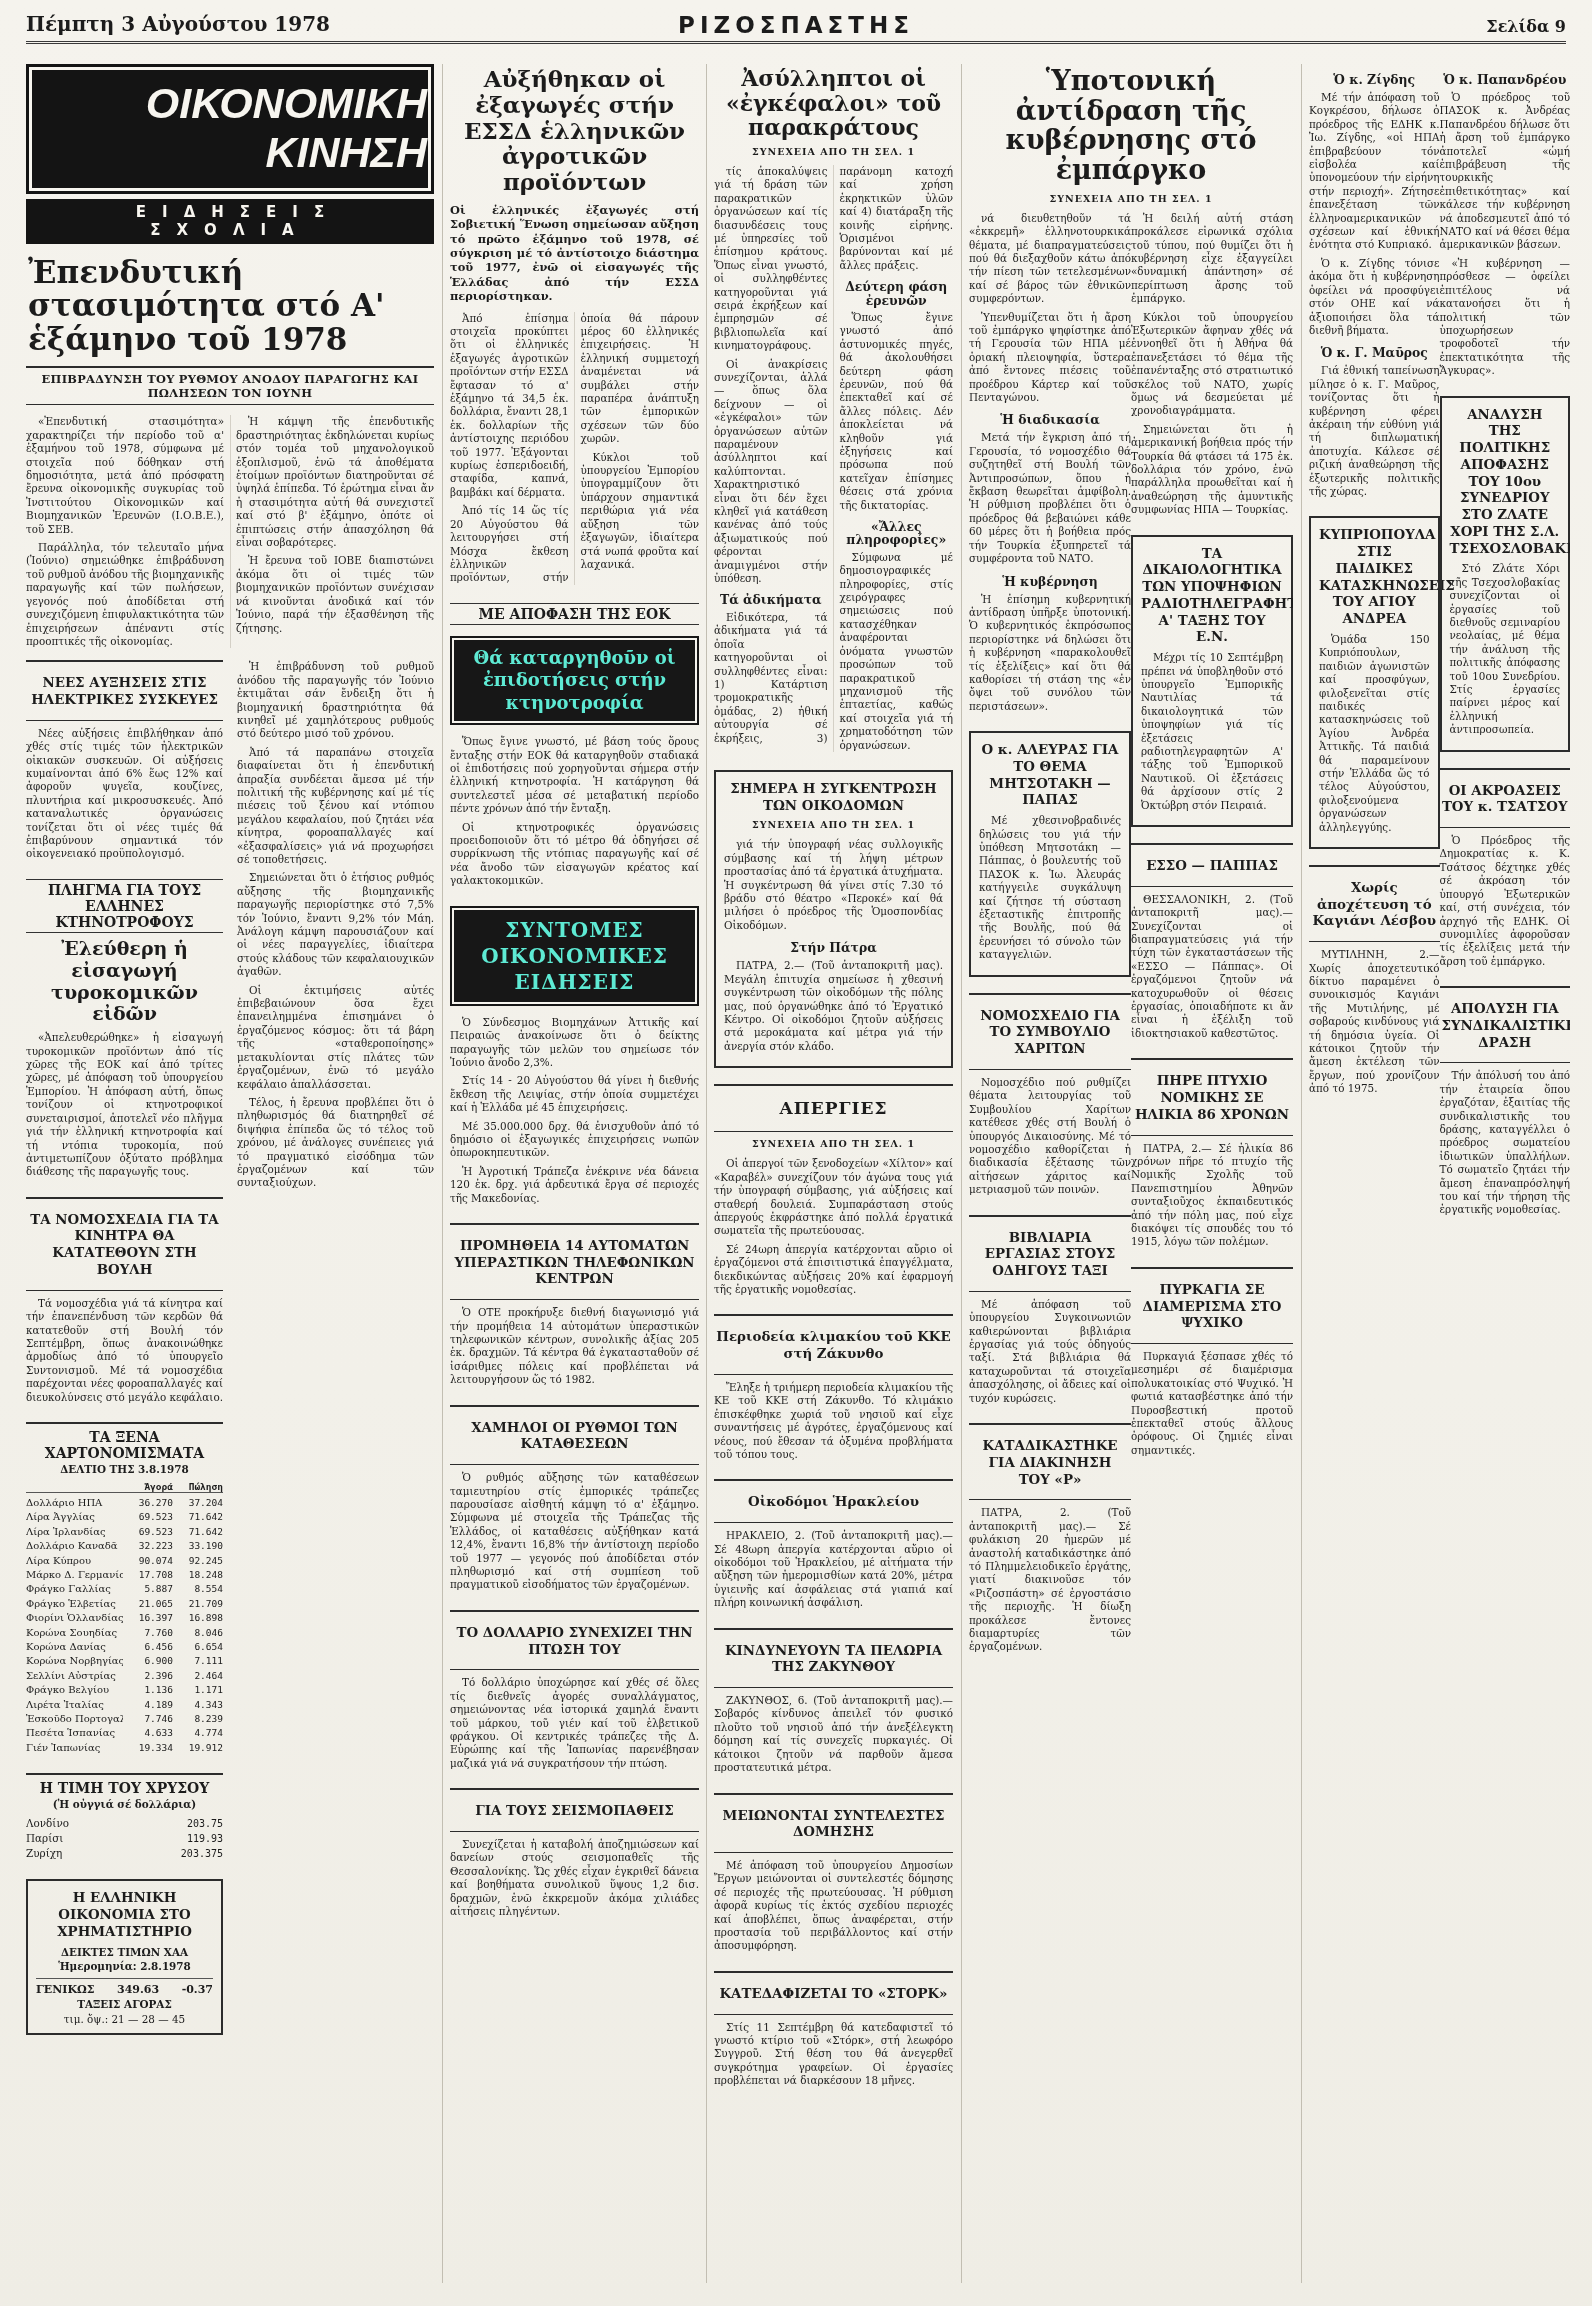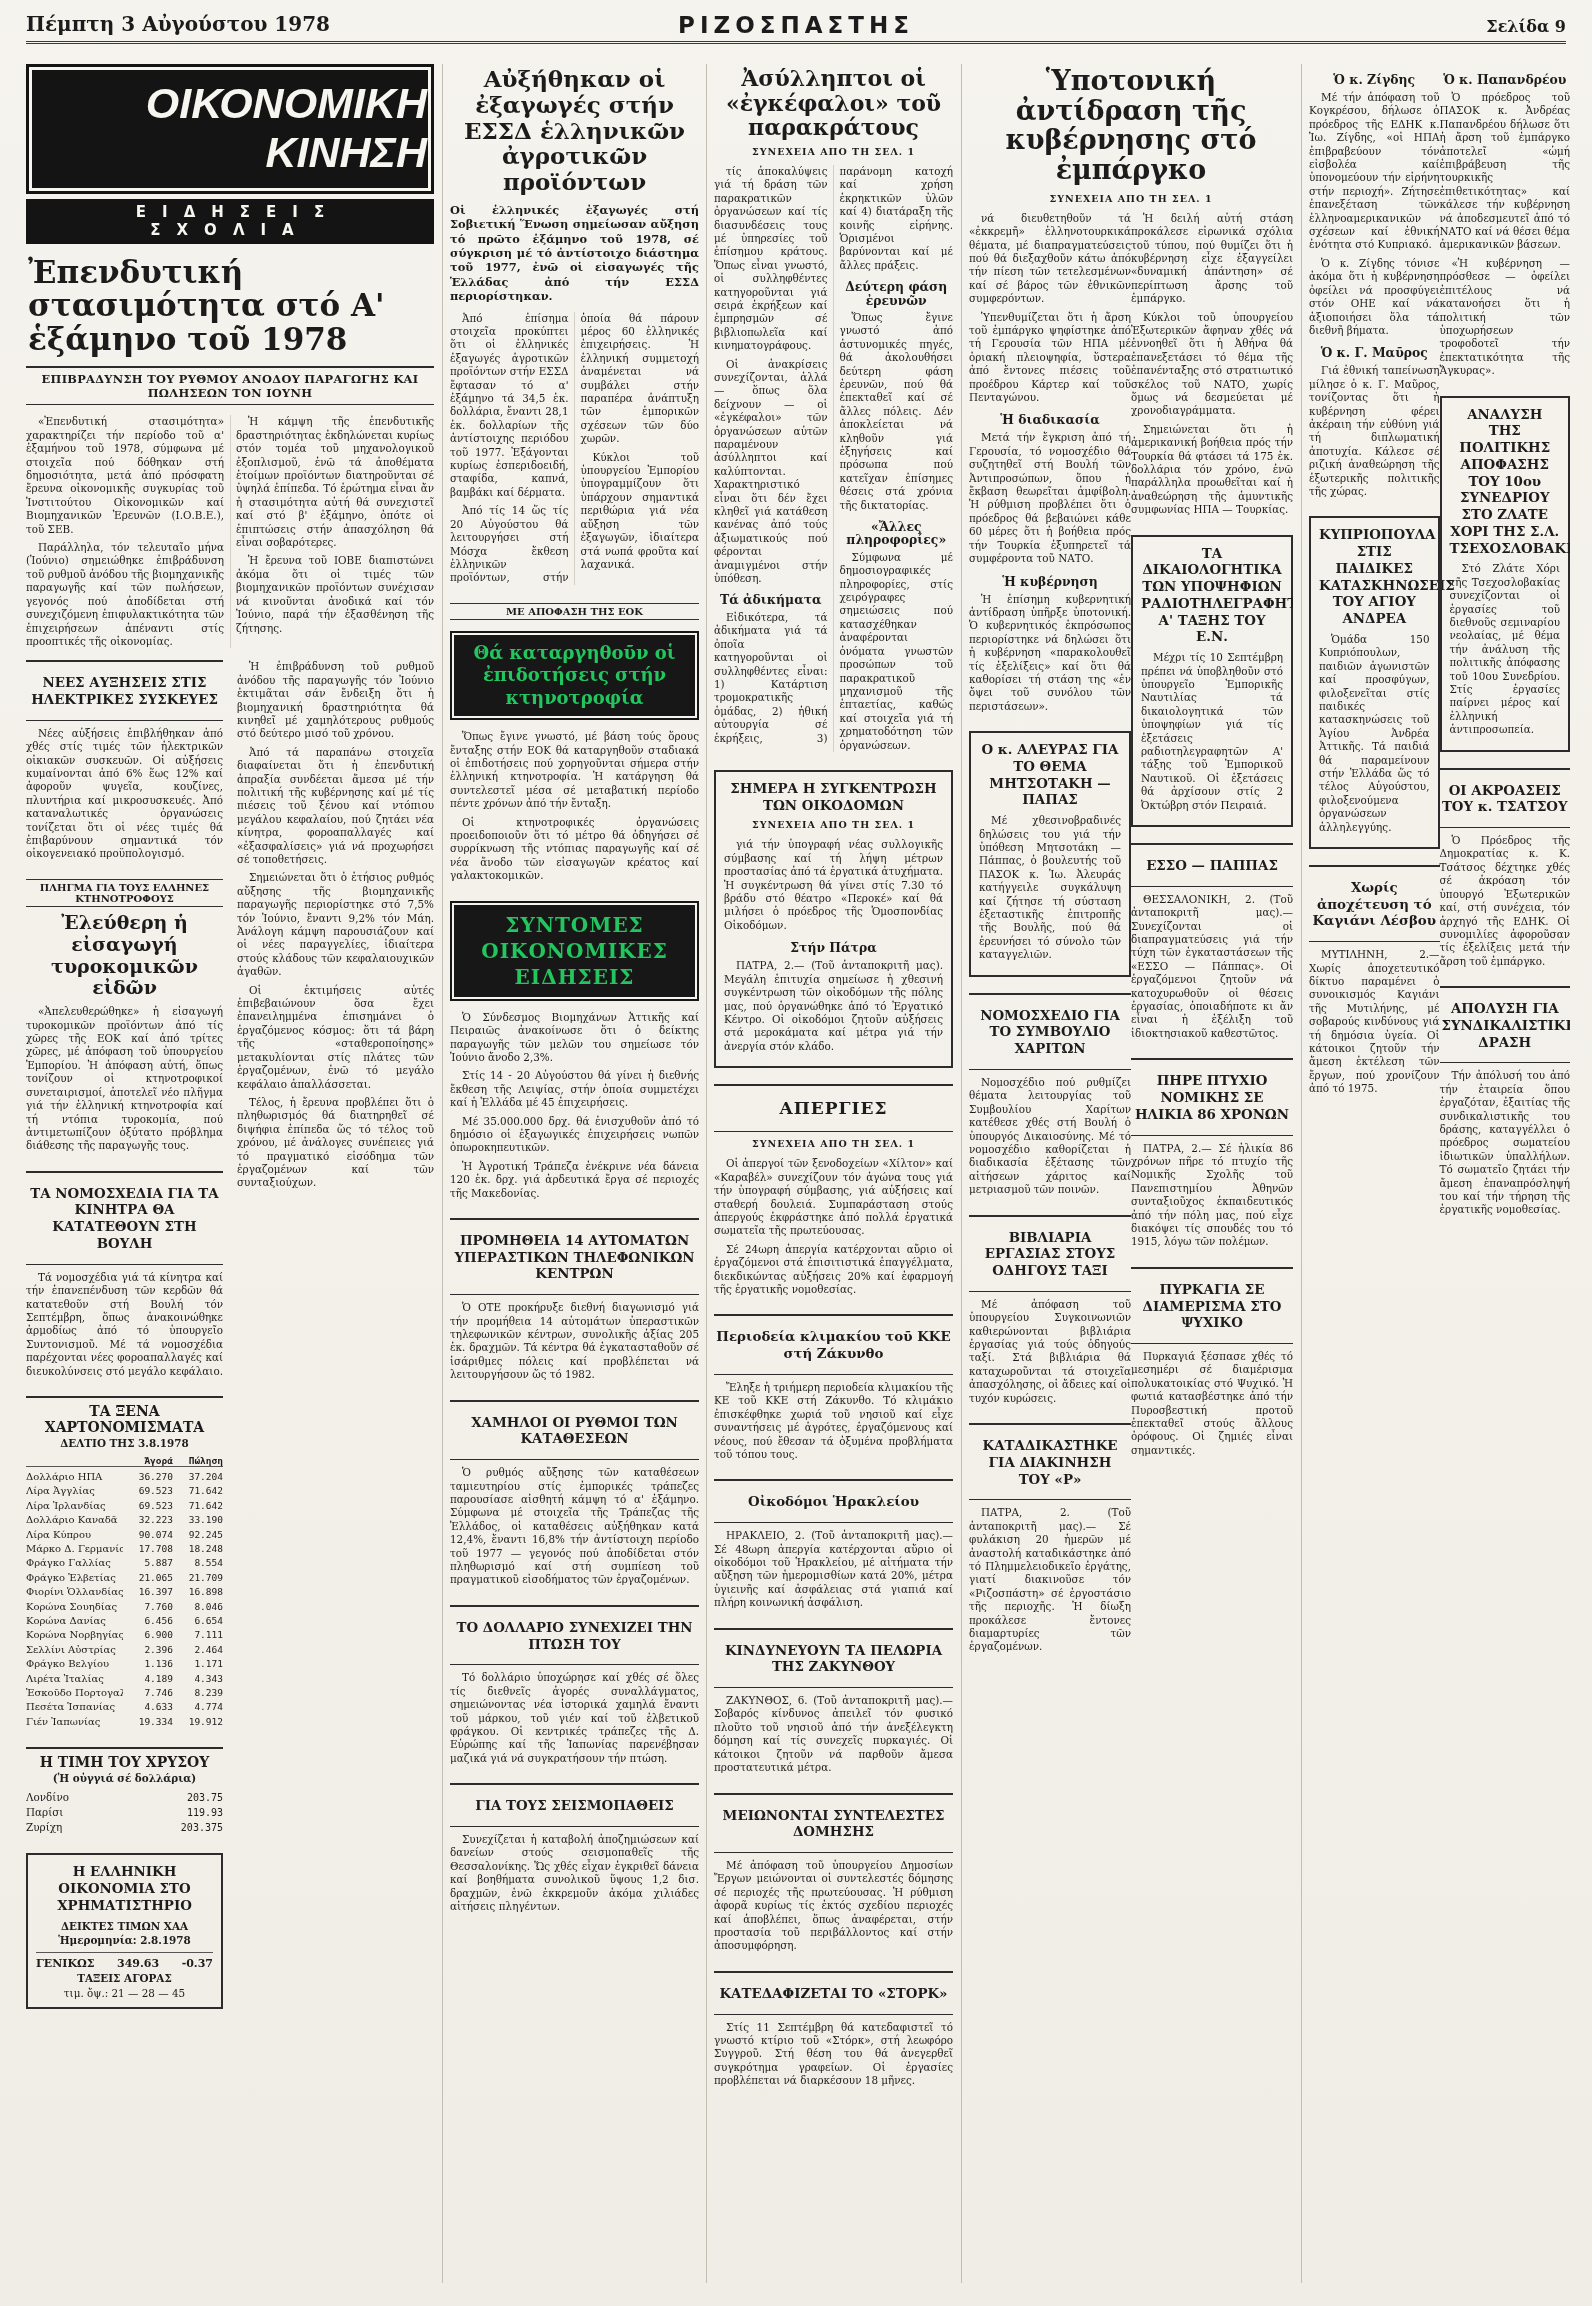--- a/index.html
+++ b/index.html
@@ -29,32 +29,32 @@
   
   h1,h2,h3,h4,p { margin:0; }
   .art { margin-bottom:18px; }
   .body { font-size:10.4px; line-height:13.4px; text-align:justify; }
   .body p { margin:0 0 5px; text-indent:12px; }
   .lead { font-weight:bold; font-size:11.4px; line-height:14.4px; text-align:justify; margin:6px 0 8px; }
   .twocol { column-count:2; column-gap:12px; column-rule:1px solid #d4d0c6; }
   .h-econ { font-size:31px; font-weight:bold; line-height:1.08; margin:12px 2px 10px; }
   .kicker { font-weight:bold; font-size:11.4px; text-align:center; letter-spacing:0.3px;
     border-top:2px solid #2c2c2c; border-bottom:1px solid #2c2c2c; padding:4px 2px; margin:0 0 10px; }
-  .kicker-sm { font-size:10px; font-weight:bold; text-align:center;
+  .kicker-sm { font-size:14px; font-weight:bold; text-align:center;
     border-top:1px solid #333; border-bottom:1px solid #333; padding:2px 0; margin-bottom:5px; }
   .h-col2 { font-size:23px; font-weight:bold; line-height:1.12; text-align:center; margin:2px 0 8px; }
   .h-col3 { font-size:22px; font-weight:bold; line-height:1.12; text-align:center; margin:2px 0 6px; }
   .h-embargo { font-size:27px; font-weight:bold; line-height:1.1; text-align:center; margin:2px 0 8px; }
   .h-cheese { font-size:19px; font-weight:bold; text-align:center; line-height:1.15; margin:2px 0 6px; }
   .h3 { font-weight:bold; font-size:13.4px; line-height:1.25; text-align:center; margin:0 0 6px; }
   .h3big { font-size:17px; letter-spacing:1px; }
   .rule-head { border-top:2px solid #2c2c2c; border-bottom:1px solid #2c2c2c; padding:12px 2px; }
   .cont { text-align:center; font-weight:bold; font-size:9.5px; letter-spacing:1px; margin:2px 0 8px; }
   .subhead { text-align:center; font-weight:bold; font-size:12.4px; margin:8px 0 4px; }
-  .black-box { background:#171717; color:#22c55e; text-align:center; font-weight:bold;
+  .black-box { background:#171717; color:#5eead4; text-align:center; font-weight:bold;
     padding:9px 0; border:2px solid #171717; box-shadow:inset 0 0 0 2px #f6f4ee; margin:11px 0 10px; }
   .black-box.big { font-size:18px; line-height:1.25; }
   .black-box.banner { font-size:20px; line-height:1.3; letter-spacing:1px; }
   .border-box { border:2px solid #2c2c2c; padding:8px; margin:0 0 16px; }
   .econ-banner { background:#141414; color:#f7f5ef; font-weight:bold; font-style:italic;
     font-family:Liberation Sans, sans-serif; font-size:43px; text-align:right;
     padding:12px 4px 14px; border:3px solid #141414; box-shadow:inset 0 0 0 3px #f7f5ef; }
   .econ-banner-sub { margin-top:5px; background:#141414; color:#f7f5ef; text-align:center;
     font-family:"DejaVu Sans","Liberation Sans",sans-serif;
     letter-spacing:16px; text-indent:16px; font-size:15px; font-weight:bold; padding:4px 8px 5px; }

